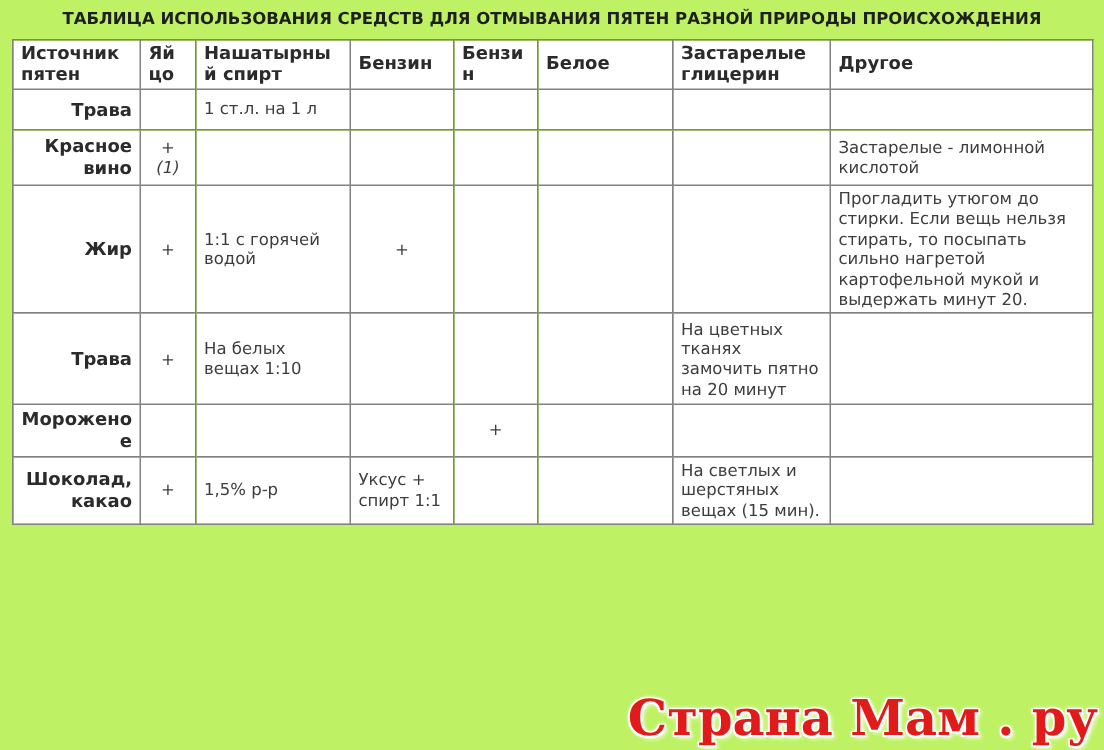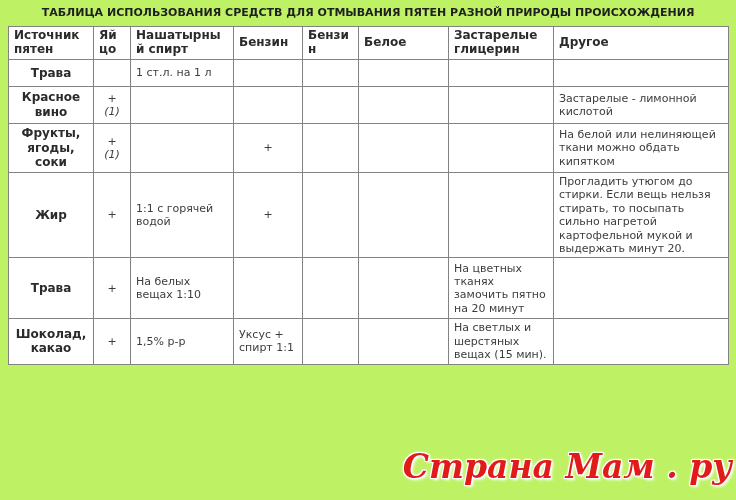--- a/index.html
+++ b/index.html
@@ -8,28 +8,28 @@
   .title{padding-top:6px;text-align:center;font-size:11px;font-weight:bold;color:#1f1f1f;}
   table.stain-table{border-collapse:collapse;margin:7px 0 0 8px;width:720px;table-layout:fixed;}
   .stain-table th,.stain-table td{
     border:1px solid #828282;
     font-size:11px;color:#3d3d3d;
     padding:2px 5px;vertical-align:middle;
     line-height:1.22;word-wrap:break-word;overflow:hidden;
     background:#ffffff;
   }
   .stain-table thead th{font-weight:bold;text-align:left;font-size:12px;color:#2b2b2b;height:28px;line-height:1.15;}
-  .stain-table th.rowhdr{font-weight:bold;text-align:center;font-size:12px;color:#2b2b2b;}
+  .stain-table th.rowhdr{font-weight:bold;text-align:right;font-size:12px;color:#2b2b2b;}
   .stain-table td{text-align:left;}
   .stain-table td.ctr{text-align:center;}
   .stain-table td.note{font-style:italic;}
   .watermark{
-    position:absolute;right:4px;bottom:14px;
+    position:absolute;right:4px;bottom:2px;
     font-family:"DejaVu Serif","Liberation Serif",serif;
-    font-style:italic;font-weight:bold;font-size:33px;
+    font-weight:bold;font-size:33px;
     color:#e11a1a;white-space:nowrap;
     text-shadow:0 0 3px #fff,0 0 3px #fff,1px 1px 0 #fff,-1px -1px 0 #fff,
                 1px -1px 0 #fff,-1px 1px 0 #fff,2px 2px 3px rgba(255,255,255,0.95);
   }
 </style>
 </head>
 <body>
 
 <div class="page">
   <div class="title">ТАБЛИЦА ИСПОЛЬЗОВАНИЯ СРЕДСТВ ДЛЯ ОТМЫВАНИЯ ПЯТЕН РАЗНОЙ ПРИРОДЫ ПРОИСХОЖДЕНИЯ</div>
@@ -71,50 +71,50 @@
         <tr style="height: 37px;">
           <th class="rowhdr" scope="row">Красное вино</th>
           <td class="ctr note">+ (1)</td>
           <td></td>
           <td></td>
           <td></td>
           <td></td>
           <td></td>
           <td>Застарелые - лимонной кислотой</td>
         </tr>
-        <tr style="height: 43px;">
-          <th class="rowhdr" scope="row">Фрукты, ягоды, соки</th>
-          <td class="ctr note">+ (1)</td>
-          <td></td>
-          <td class="ctr">+</td>
-          <td></td>
-          <td></td>
-          <td></td>
-          <td>На белой или нелиняющей ткани можно обдать кипятком</td>
-        </tr>
         <tr style="height: 85px;">
           <th class="rowhdr" scope="row">Жир</th>
           <td class="ctr">+</td>
           <td>1:1 с горячей водой</td>
           <td class="ctr">+</td>
           <td></td>
           <td></td>
           <td></td>
           <td>Прогладить утюгом до стирки. Если вещь нельзя стирать, то посыпать сильно нагретой картофельной мукой и выдержать минут 20.</td>
         </tr>
         <tr style="height: 61px;">
           <th class="rowhdr" scope="row">Трава</th>
           <td class="ctr">+</td>
           <td>На белых вещах 1:10</td>
           <td></td>
           <td></td>
           <td></td>
           <td>На цветных тканях замочить пятно на 20 минут</td>
           <td></td>
         </tr>
+        <tr style="height: 23px;">
+          <th class="rowhdr" scope="row">Мороженое</th>
+          <td></td>
+          <td></td>
+          <td></td>
+          <td class="ctr">+</td>
+          <td></td>
+          <td></td>
+          <td></td>
+        </tr>
         <tr style="height: 42px;">
           <th class="rowhdr" scope="row">Шоколад, какао</th>
           <td class="ctr">+</td>
           <td>1,5% р-р</td>
           <td>Уксус + спирт 1:1</td>
           <td></td>
           <td></td>
           <td>На светлых и шерстяных вещах (15 мин).</td>
           <td></td>
         </tr>

